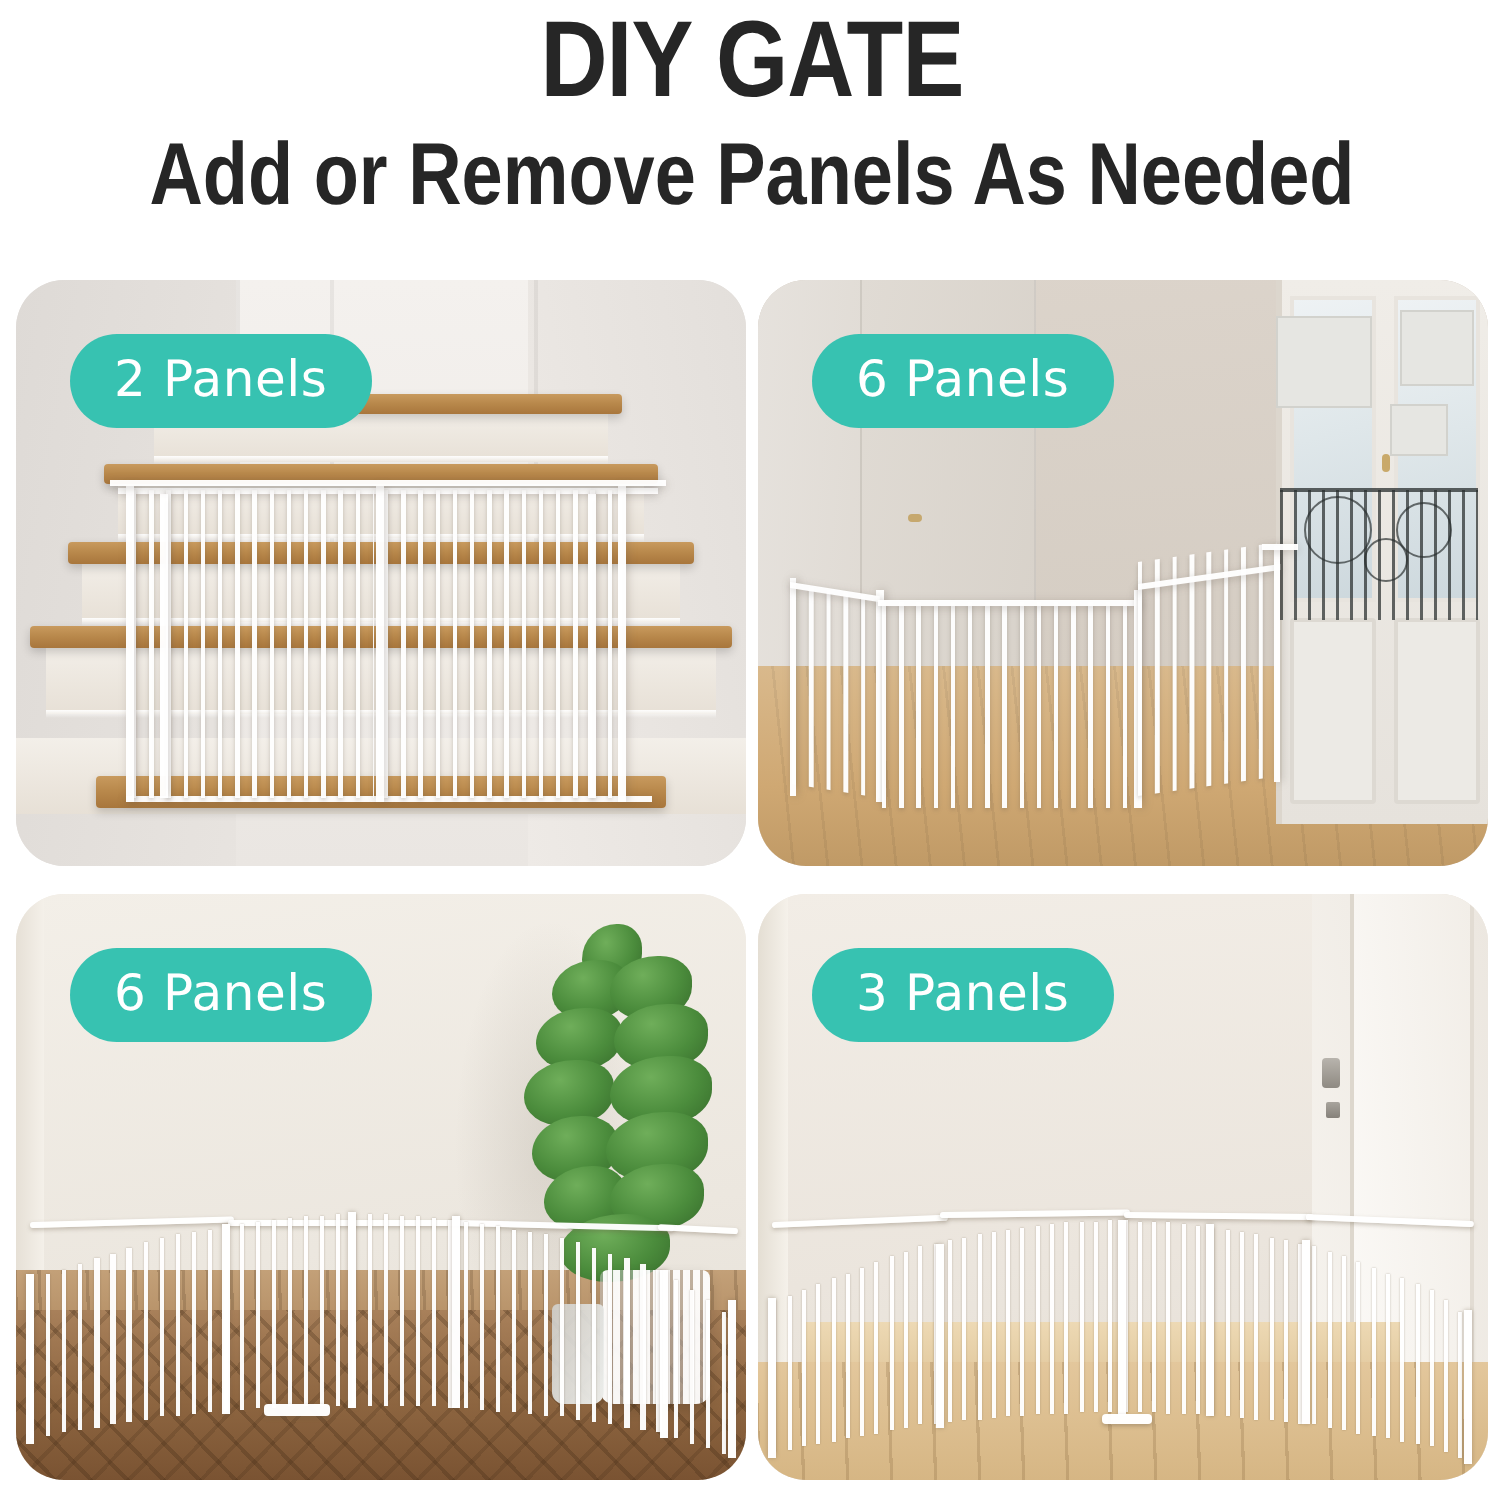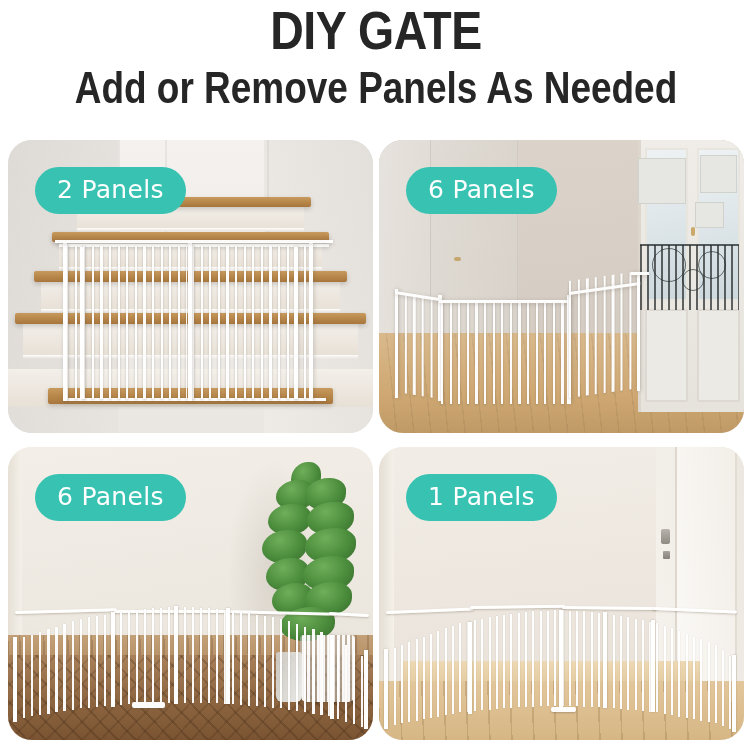--- a/index.html
+++ b/index.html
@@ -534,16 +534,16 @@
 
         <div class="vpost" style="left:1.4%;  bottom:8%;  height:58%;"></div>
         <div class="vpost" style="left:24.4%; bottom:19%; height:67%;"></div>
         <div class="vpost" style="left:49.4%; bottom:23.5%;height:71%;"></div>
         <div class="vpost" style="left:61.4%; bottom:23%; height:70%;"></div>
         <div class="vpost" style="left:74.4%; bottom:20%; height:67%;"></div>
         <div class="vpost" style="left:96.6%; bottom:6%;  height:56%;"></div>
         <div class="latch" style="left:47%;bottom:20%;width:7%;height:4%;"></div>
       </div>
     </div>
-    <div class="badge">1 Panels</div>
+    <div class="badge">3 Panels</div>
   </div>
 
 </div>
 
 </body></html>

